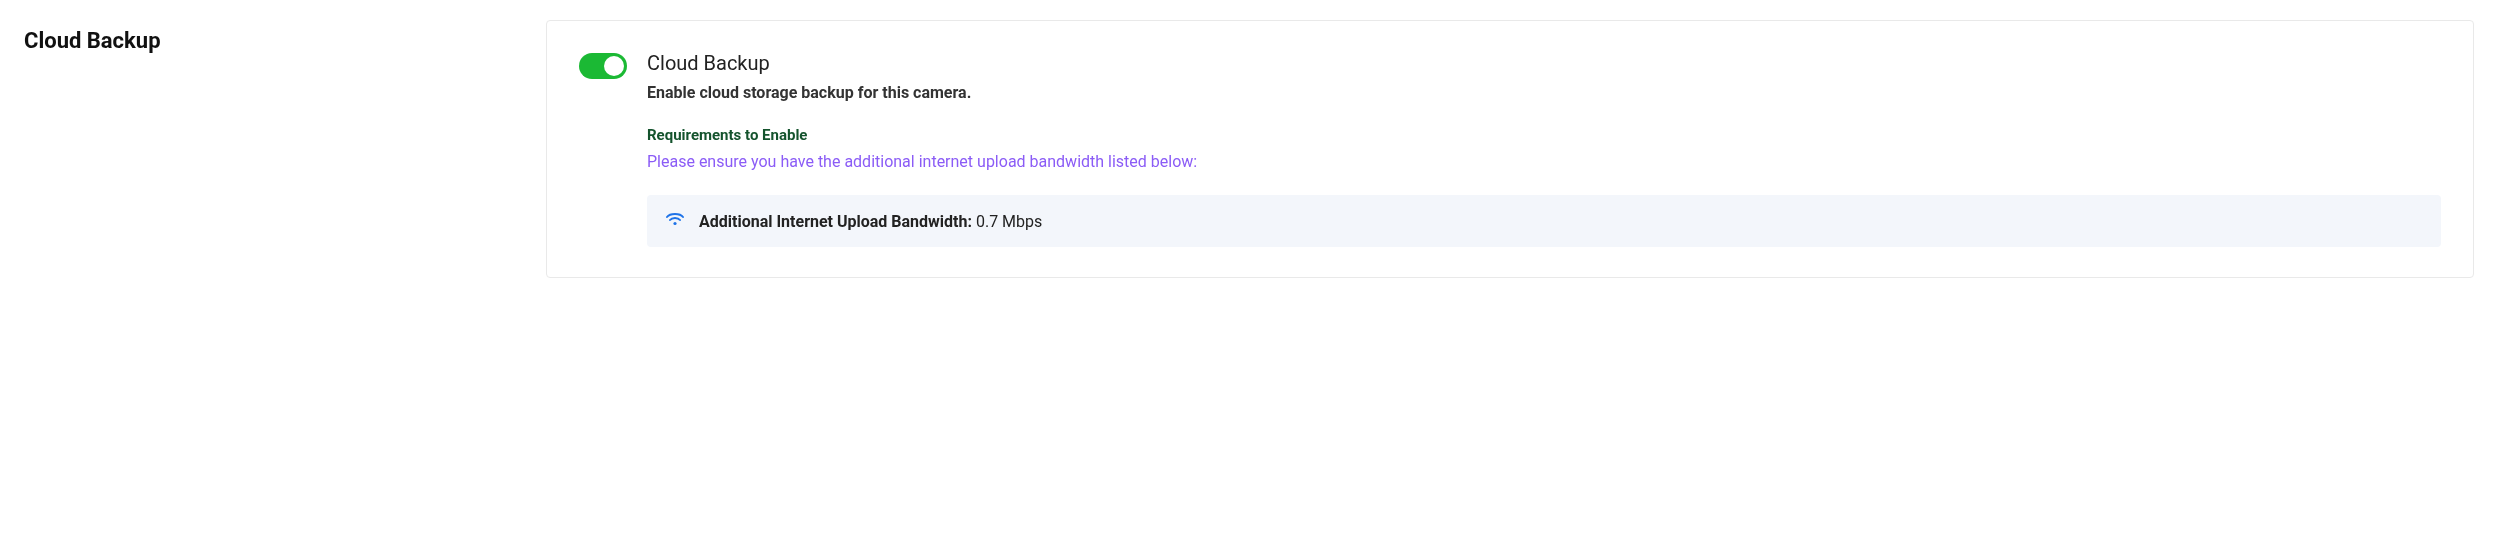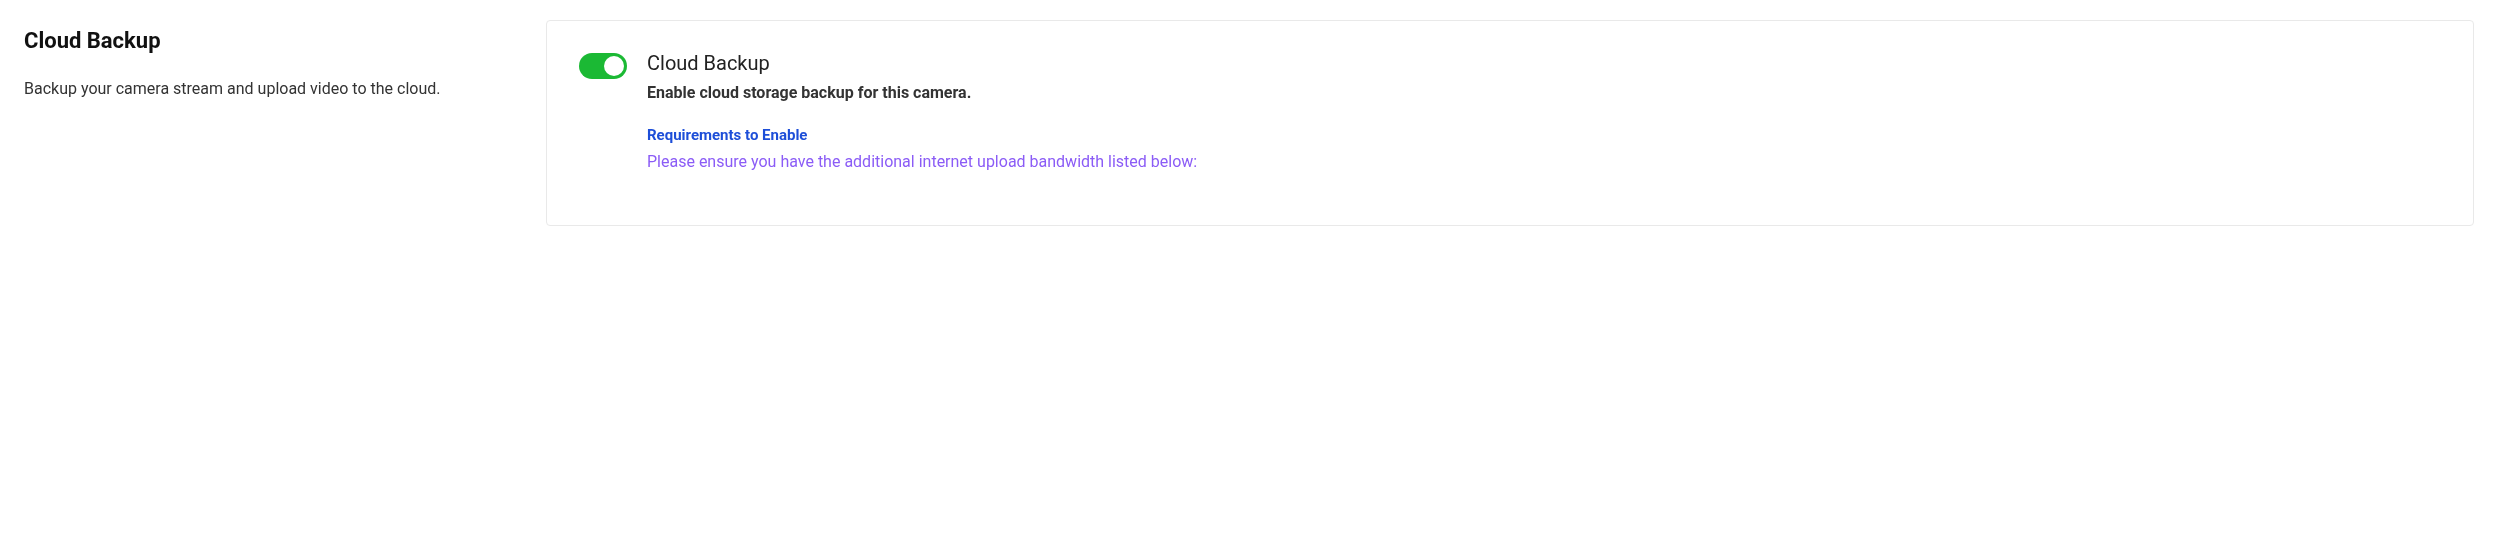--- a/index.html
+++ b/index.html
@@ -104,21 +104,21 @@
       display: flex;
       justify-content: space-between;
       align-items: center;
     }
     .select-caret {
       color: #999;
     }
     .req-title {
       font-size: 15px;
       font-weight: 700;
-      color: #1d4ed8;
+      color: #14532d;
       margin-bottom: 8px;
     }
     .req-desc {
       font-size: 16px;
       color: #8b5cf6;
       margin-bottom: 24px;
     }
     .bandwidth-box {
       background: #f3f6fb;
       border-radius: 4px;
@@ -140,32 +140,44 @@
       font-weight: 400;
       color: #222;
     }
   </style>
 </head>
 <body>
 
 <div class="layout">
   <div class="left-col">
     <h2 class="left-title">Cloud Backup</h2>
-    <p class="left-desc">Backup your camera stream and upload video to the cloud.</p>
   </div>
 
   <div class="right-col">
     <div class="toggle-row">
       <div class="toggle on">
         <div class="knob"></div>
       </div>
       <div class="toggle-content">
         <div class="toggle-title">Cloud Backup</div>
         <div class="toggle-desc">Enable cloud storage backup for this camera.</div>
 
 
         <div class="req-title">Requirements to Enable</div>
         <div class="req-desc">Please ensure you have the additional internet upload bandwidth listed below:</div>
 
+        <div class="bandwidth-box">
+          <span class="wifi-icon">
+            <svg width="20" height="16" viewBox="0 0 20 16">
+              <path d="M2 6 C5 2, 15 2, 18 6" stroke="#1e73e8" stroke-width="2" fill="none" stroke-linecap="round"></path>
+              <path d="M5 9 C7 6.2, 13 6.2, 15 9" stroke="#1e73e8" stroke-width="2" fill="none" stroke-linecap="round"></path>
+              <circle cx="10" cy="12.5" r="1.6" fill="#1e73e8"></circle>
+            </svg>
+          </span>
+          <span>
+            <span class="bandwidth-label">Additional Internet Upload Bandwidth:</span>
+            <span class="bandwidth-value">0.7 Mbps</span>
+          </span>
+        </div>
       </div>
     </div>
   </div>
 </div>
 
 </body></html>

